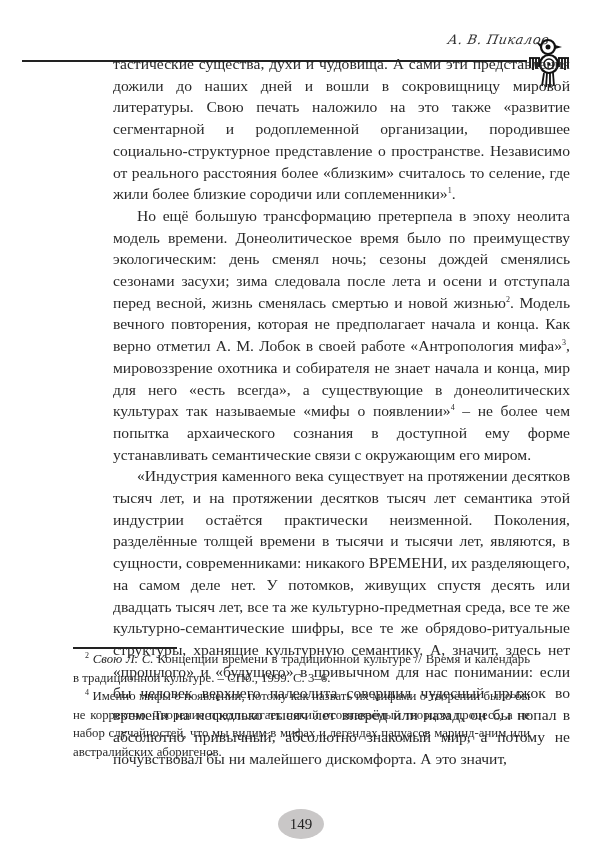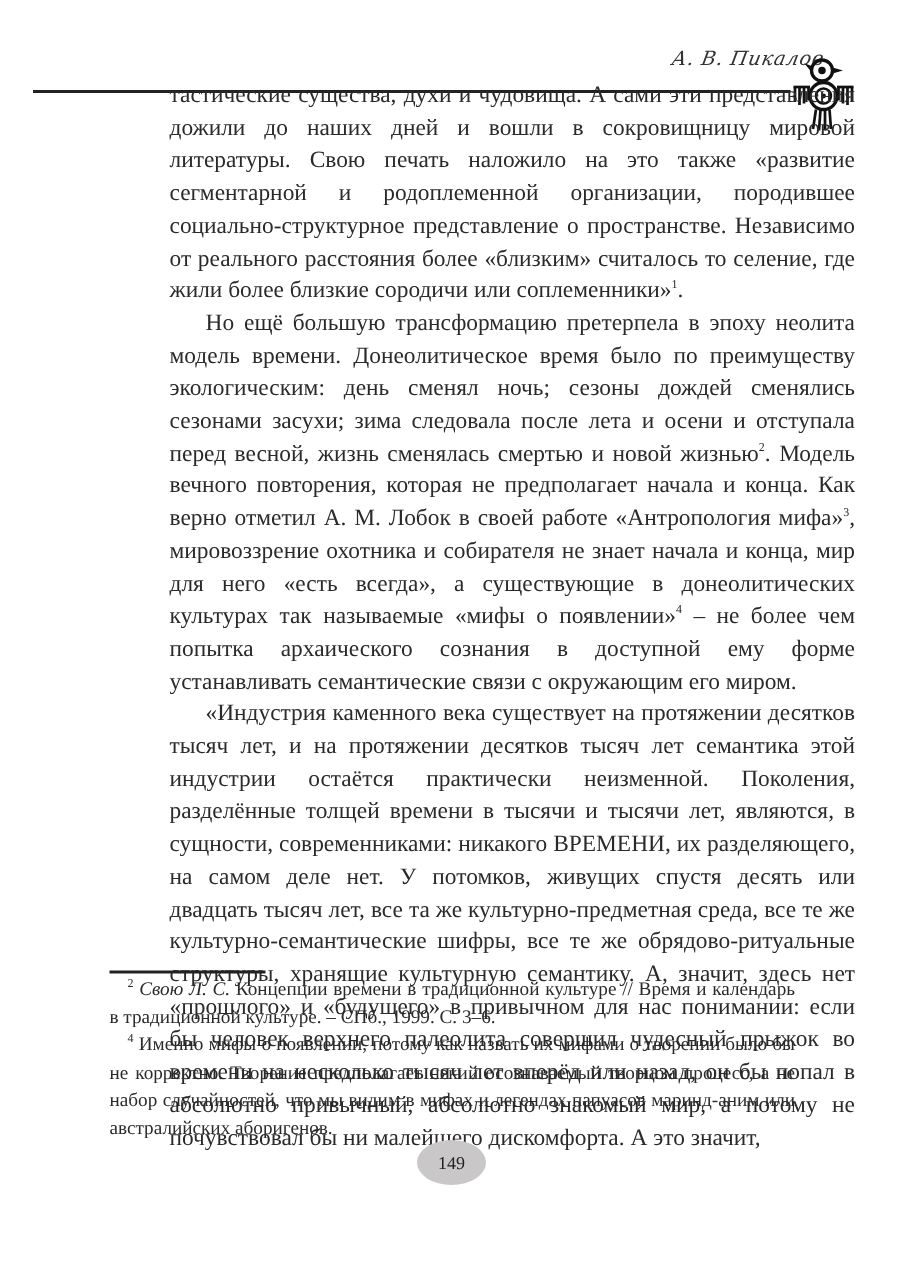--- a/index.html
+++ b/index.html
@@ -29,24 +29,24 @@
     .fn-rule {
       position: absolute; left: 73px; top: 647px; width: 104px; height: 1.5px; background: #222;
     }
     .footnotes {
       position: absolute; left: 73px; top: 650px; width: 457px;
       font-size: 12.8px; line-height: 18.6px; text-align: justify;
     }
     .footnotes p { margin: 0; text-indent: 12px; }
     .footnotes i { font-style: italic; }
     .page-number {
-      position: absolute; left: 278px; top: 760px; width: 46px; height: 30px;
+      position: absolute; left: 278px; top: 809px; width: 46px; height: 30px;
       border-radius: 50%; background: #c9c7c7;
       display: flex; align-items: center; justify-content: center;
-      font-size: 12px; color: #222;
+      font-size: 15px; color: #222;
     }
   </style>
 </head>
 <body>
 
 <div class="signature">А. В. Пикалов</div>
 
 <svg class="emblem" viewBox="0 0 42 50">
 
   <circle cx="20" cy="9" r="7" fill="none" stroke="#111" stroke-width="2.2"></circle>

